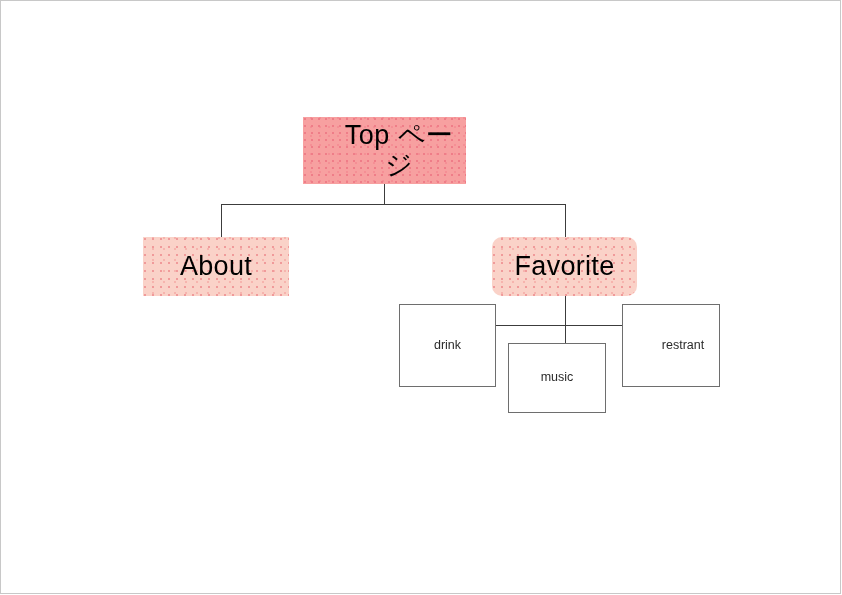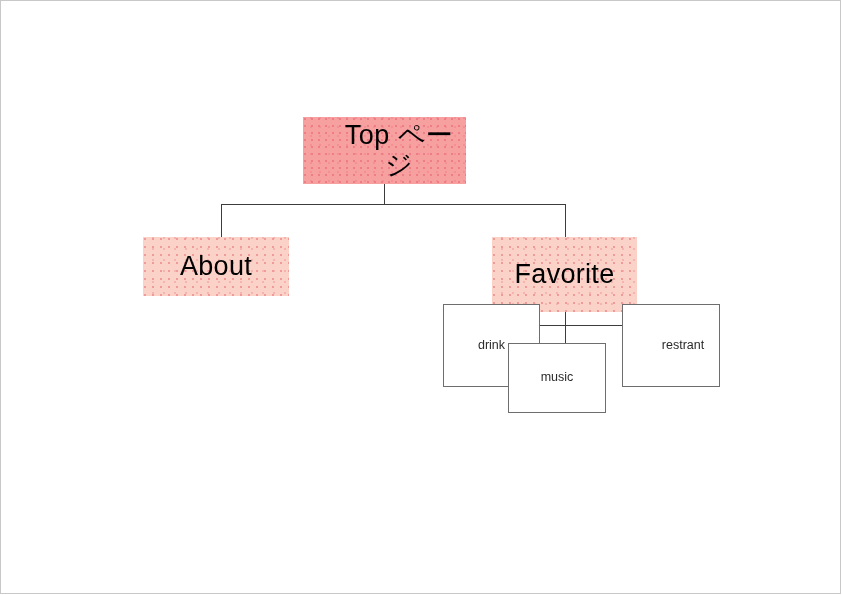--- a/index.html
+++ b/index.html
@@ -102,25 +102,25 @@
   <div class="connector conn-h" style="left:496px; top:325px; width:127px;"></div>
 
   <div class="node node-top" style="left:303px; top:117px; width:163px; height:67px;">
     <span>Top ページ</span>
   </div>
 
   <div class="node node-section" style="left:143px; top:237px; width:146px; height:59px;justify-content:center;">
     <span>About</span>
   </div>
 
-  <div class="node node-section" style="left:492px; top:237px; width:145px; height:75px;">
+  <div class="node node-section" style="left:492px; top:237px; width:145px; height:59px;border-radius:10px;">
     <span>Favorite</span>
   </div>
 
-  <div class="node node-leaf" style="left:399px; top:304px; width:97px; height:83px;margin-left:44px;">
+  <div class="node node-leaf" style="left:399px; top:304px; width:97px; height:83px;">
     <span>drink</span>
   </div>
 
   <div class="node node-leaf" style="left:622px; top:304px; width:98px; height:83px;padding-left:24px;">
     <span>restrant</span>
   </div>
 
   <div class="node node-leaf" style="left:508px; top:343px; width:98px; height:70px;">
     <span>music</span>
   </div>

